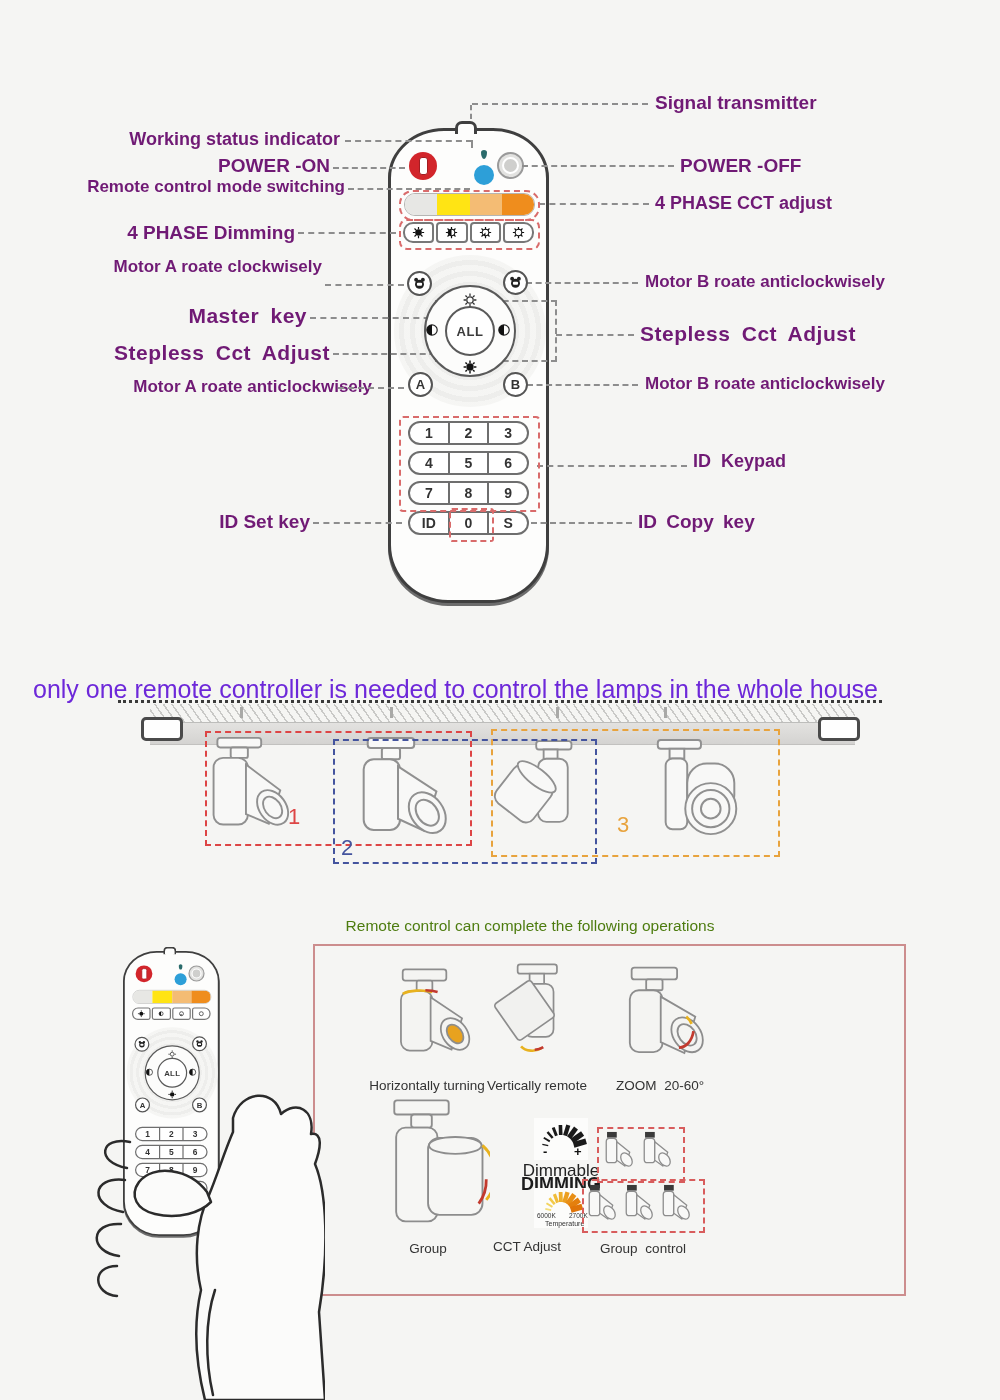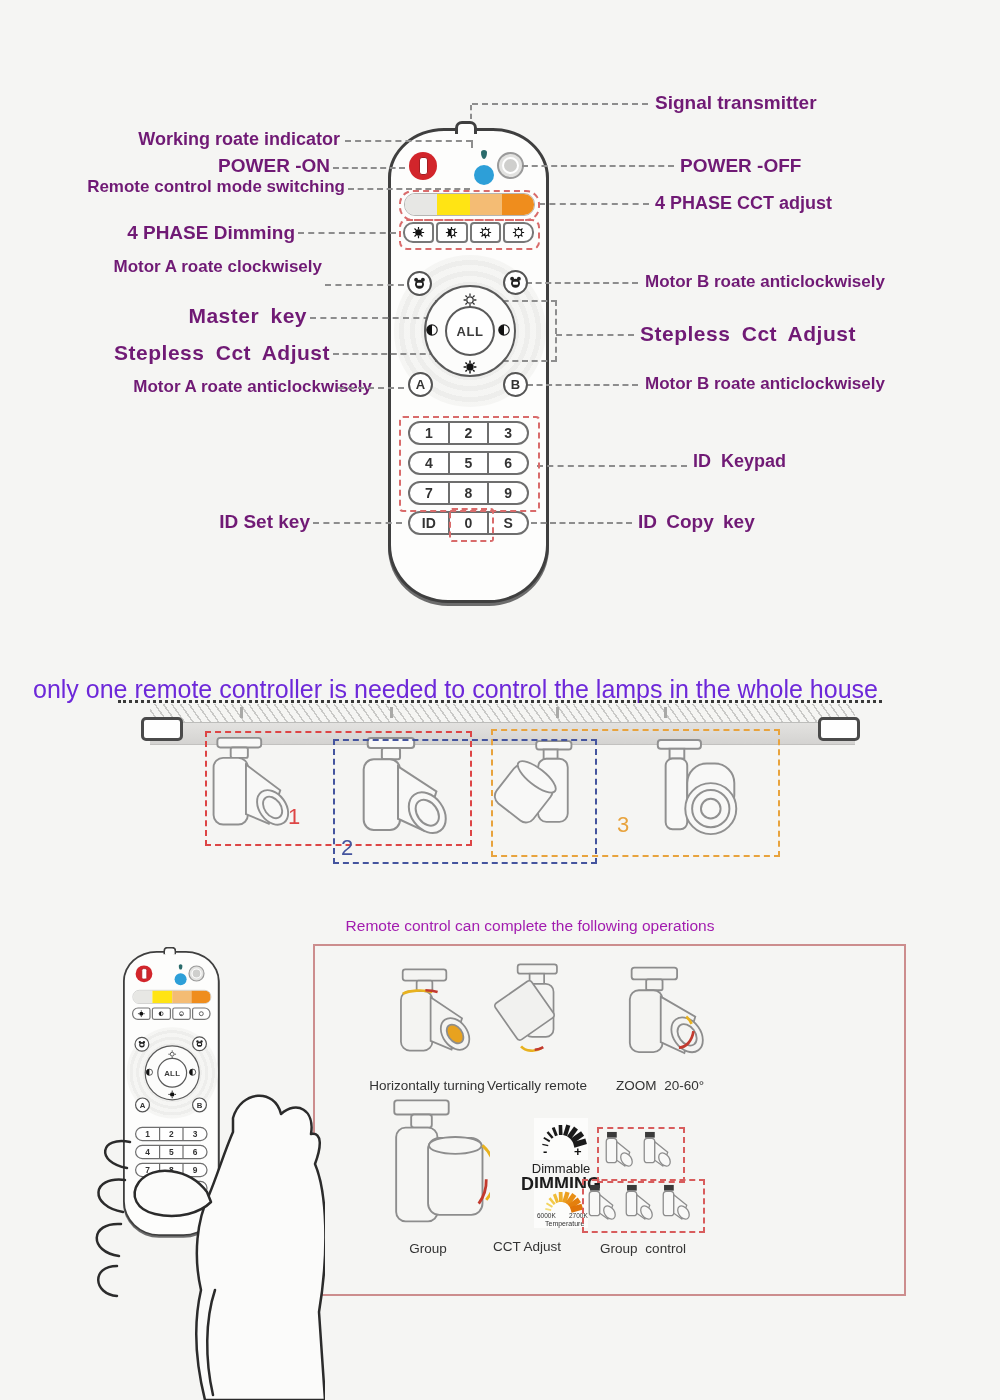--- a/index.html
+++ b/index.html
@@ -62,25 +62,25 @@
   .hatch{position:absolute;left:150px;top:704px;width:705px;height:19px;
          background:repeating-linear-gradient(55deg,#c9c9c7 0 1.5px,transparent 1.5px 7px);}
   .trackbar{position:absolute;left:150px;top:722px;width:705px;height:21px;
             background:linear-gradient(#e3e2e0,#d4d3d1);border-top:1px solid #bdbdbb;border-bottom:1px solid #c2c1bf;}
   .cap{position:absolute;width:42px;height:24px;top:717px;background:#fefefe;border:3px solid #4a4a4a;border-radius:5px;box-sizing:border-box;}
   .hang{position:absolute;width:3px;height:11px;background:#a9a9a7;top:707px;}
   .gbox{position:absolute;border:2.5px dashed;}
   .gnum{position:absolute;font-size:22px;line-height:1;}
   .lampsvg{position:absolute;}
   
-  .ops-title{position:absolute;left:530px;top:917px;transform:translateX(-50%);font-size:15.5px;font-weight:500;color:#a21caf;white-space:nowrap;}
+  .ops-title{position:absolute;left:530px;top:917px;transform:translateX(-50%);font-size:15.5px;font-weight:500;color:#4d7c0f;white-space:nowrap;}
   .ops-box{position:absolute;left:313px;top:944px;width:593px;height:352px;border:2.5px solid #cc8d8d;box-sizing:border-box;}
   .oplab{position:absolute;transform:translateX(-50%);font-size:13.5px;color:#333;white-space:nowrap;}
   .icon-sq{position:absolute;background:#fcfcfb;}
-  .dimcap{position:absolute;transform:translateX(-50%);font-size:13px;color:#222;}
+  .dimcap{position:absolute;transform:translateX(-50%);font-size:17px;color:#222;}
   .dimlab{position:absolute;transform:translateX(-50%);font-size:18px;font-weight:700;color:#1c1c1c;}
   .opgbox{position:absolute;border:2px dashed #d85c5c;}
   .mini-wrap{position:absolute;left:123px;top:951px;transform:scale(.6);transform-origin:0 0;}
   .handsvg{position:absolute;left:55px;top:1040px;z-index:6;}
 </style>
 </head>
 <body>
 
 <div class="canvas">
 
@@ -194,21 +194,21 @@
         <div class="kc kmid">8</div>
         <div class="kc">9</div>
       </div>
       <div class="krow" style="top:380px;">
         <div class="kc">ID</div>
         <div class="kc kmid">0</div>
         <div class="kc">S</div>
       </div>
     </div>
 
-    <div class="lab" style="right:660px;top:130px;">Working roate indicator</div>
+    <div class="lab" style="right:660px;top:130px;">Working status indicator</div>
     <div class="lab lab-md" style="right:670px;top:156px;">POWER -ON</div>
     <div class="lab lab-sm" style="right:655px;top:178px;">Remote control mode switching</div>
     <div class="lab lab-md" style="right:705px;top:223px;">4 PHASE Dimming</div>
     <div class="lab lab-sm" style="right:678px;top:258px;">Motor A roate clockwisely</div>
     <div class="lab lab-lg" style="right:693px;top:305px;">Master key</div>
     <div class="lab lab-lg" style="right:670px;top:342px;">Stepless Cct Adjust</div>
     <div class="lab lab-sm" style="right:628px;top:378px;">Motor A roate anticlockwisely</div>
     <div class="lab lab-md" style="right:690px;top:512px;">ID Set key</div>
 
     <div class="lab lab-md" style="left:655px;top:93px;">Signal transmitter</div>

